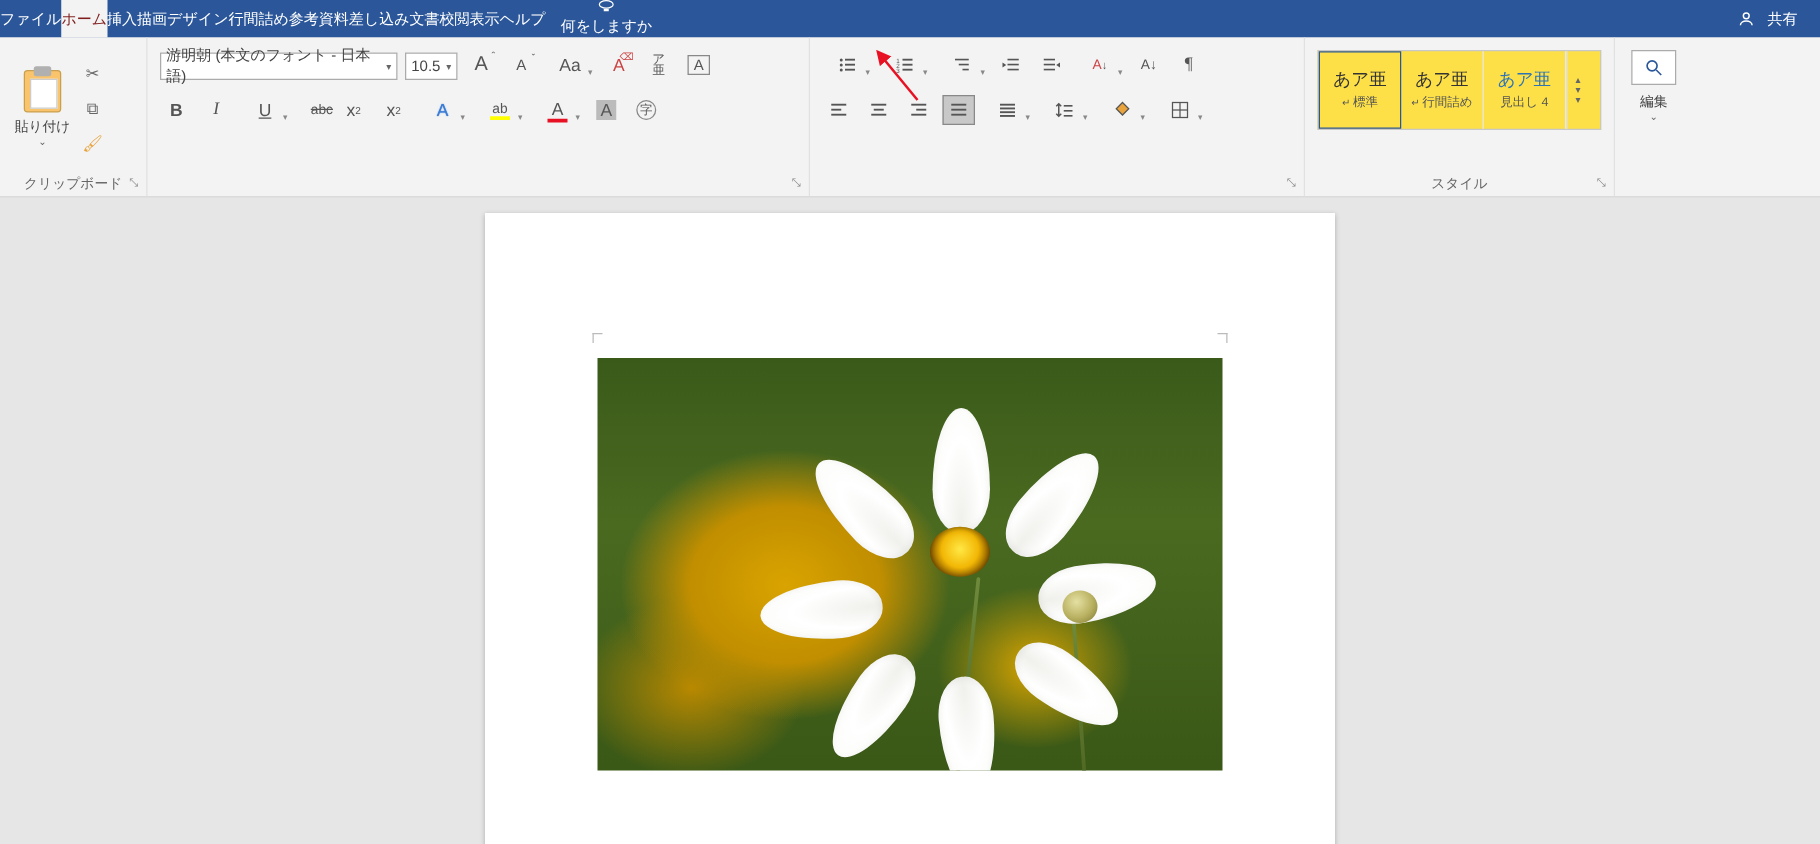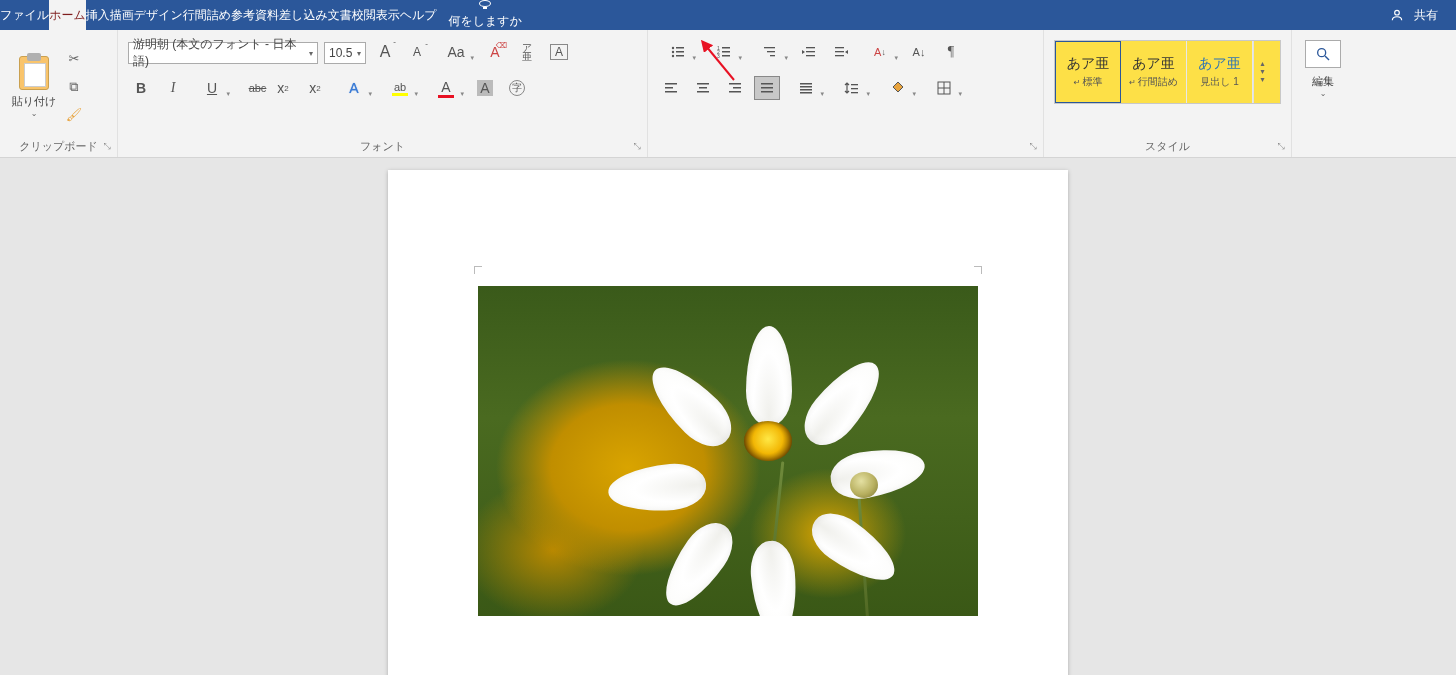--- a/index.html
+++ b/index.html
@@ -192,21 +192,20 @@
             <span class="dd">▾</span>
           </div>
         <div class="btn">
             <span style="background:#bbb;padding:0 3px;">A</span>
           </div>
         <div class="btn">
             <span style="border:1px solid #888;border-radius:50%;width:16px;height:16px;display:inline-flex;align-items:center;justify-content:center;font-size:10px;">字</span>
           </div>
       </div>
     </div>
-    <div class="group-label">フォント</div>
     <div class="group-launcher">⤡</div>
   </div>
 
   <div class="group para">
     <div class="para-rows">
       <div class="para-row">
         <div class="btn wide">
             <svg viewBox="0 0 16 16">
               <circle cx="3" cy="4" r="1.2" fill="#555"></circle>
               <rect x="6" y="3" width="8" height="1.5" fill="#555"></rect>
@@ -333,21 +332,21 @@
       <div class="style-item sel">
         <div class="style-sample">あア亜</div>
         <div class="style-name"><span style="font-size:8px;">↵ </span><span>標準</span></div>
       </div>
       <div class="style-item">
         <div class="style-sample">あア亜</div>
         <div class="style-name"><span style="font-size:8px;">↵ </span><span>行間詰め</span></div>
       </div>
       <div class="style-item h">
         <div class="style-sample">あア亜</div>
-        <div class="style-name">見出し 1</div>
+        <div class="style-name">見出し 4</div>
       </div>
       <div class="style-more">
           <span>▴</span>
           <span>▾</span>
           <span>▾</span>
         </div>
     </div>
     <div class="group-label">スタイル</div>
     <div class="group-launcher">⤡</div>
   </div>

